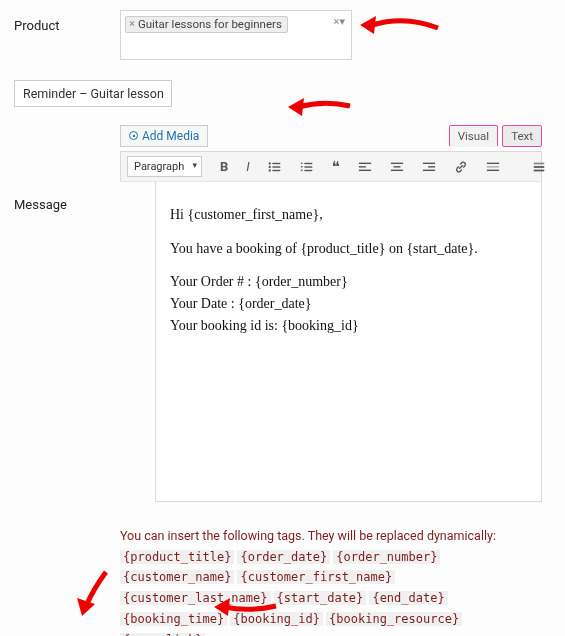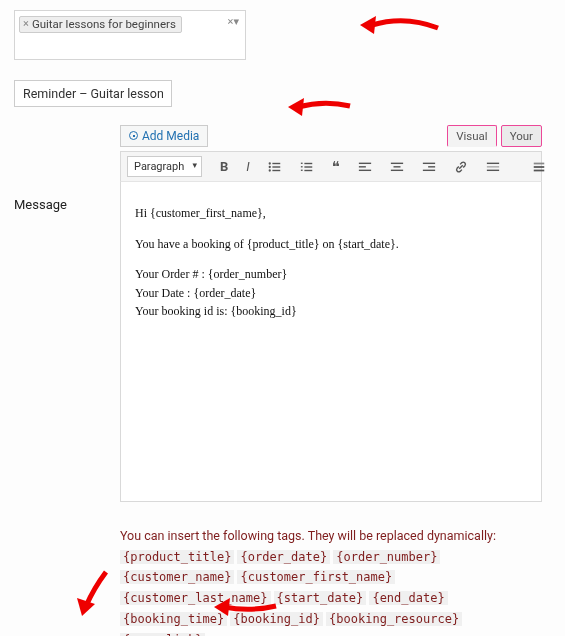--- a/index.html
+++ b/index.html
@@ -158,23 +158,24 @@
     cursor: pointer;
   }
   .tb-btn svg { width: 14px; height: 14px; fill: #555; }
   .editor-body {
     border: 1px solid #d9d9d9;
     border-top: none;
     background: #fff;
     height: 320px;
     padding: 22px 14px 10px 14px;
     font-family: Georgia, serif;
-    font-size: 12px;
+    font-size: 14px;
     line-height: 1.55;
     color: #111;
+    margin-left: 35px;
   }
   .editor-body p { margin: 0 0 12px 0; }
   .message-label {
     display: flex;
     align-items: center;
     margin-top: 72px;
   }
   .tags-help {
     font-size: 12.5px;
     color: #7f1d1d;
@@ -192,20 +193,21 @@
     pointer-events: none;
   }
   .arrow svg { display: block; }
   .arrow-stroke { stroke: #e00; stroke-width: 5; fill: none; }
   .arrow-head { fill: #e00; }
 </style>
 </head>
 <body>
 
 <div class="row">
+  <div class="label-col">Product</div>
   <div class="field-col">
     <div class="product-box">
       <span class="tag">
         <span class="x">×</span>
         <span>Guitar lessons for beginners</span>
       </span>
       <span class="clear-toggle">×▾</span>
     </div>
   </div>
 </div>
@@ -220,21 +222,21 @@
   <div class="label-col message-label" style="padding-top:0;">Message</div>
   <div class="field-col">
     <div class="editor-wrap">
       <div class="media-row">
         <span class="add-media-btn">
           <span class="media-icon"></span>
           <span>Add Media</span>
         </span>
         <span class="mode-tabs">
           <span class="mode-tab active">Visual</span>
-          <span class="mode-tab">Your</span>
+          <span class="mode-tab">Text</span>
         </span>
       </div>
 
       <div class="toolbar">
         <span class="para-wrap">
           <select class="para-select">
             <option>Paragraph</option>
           </select>
         </span>
         <span class="tb-btn">

